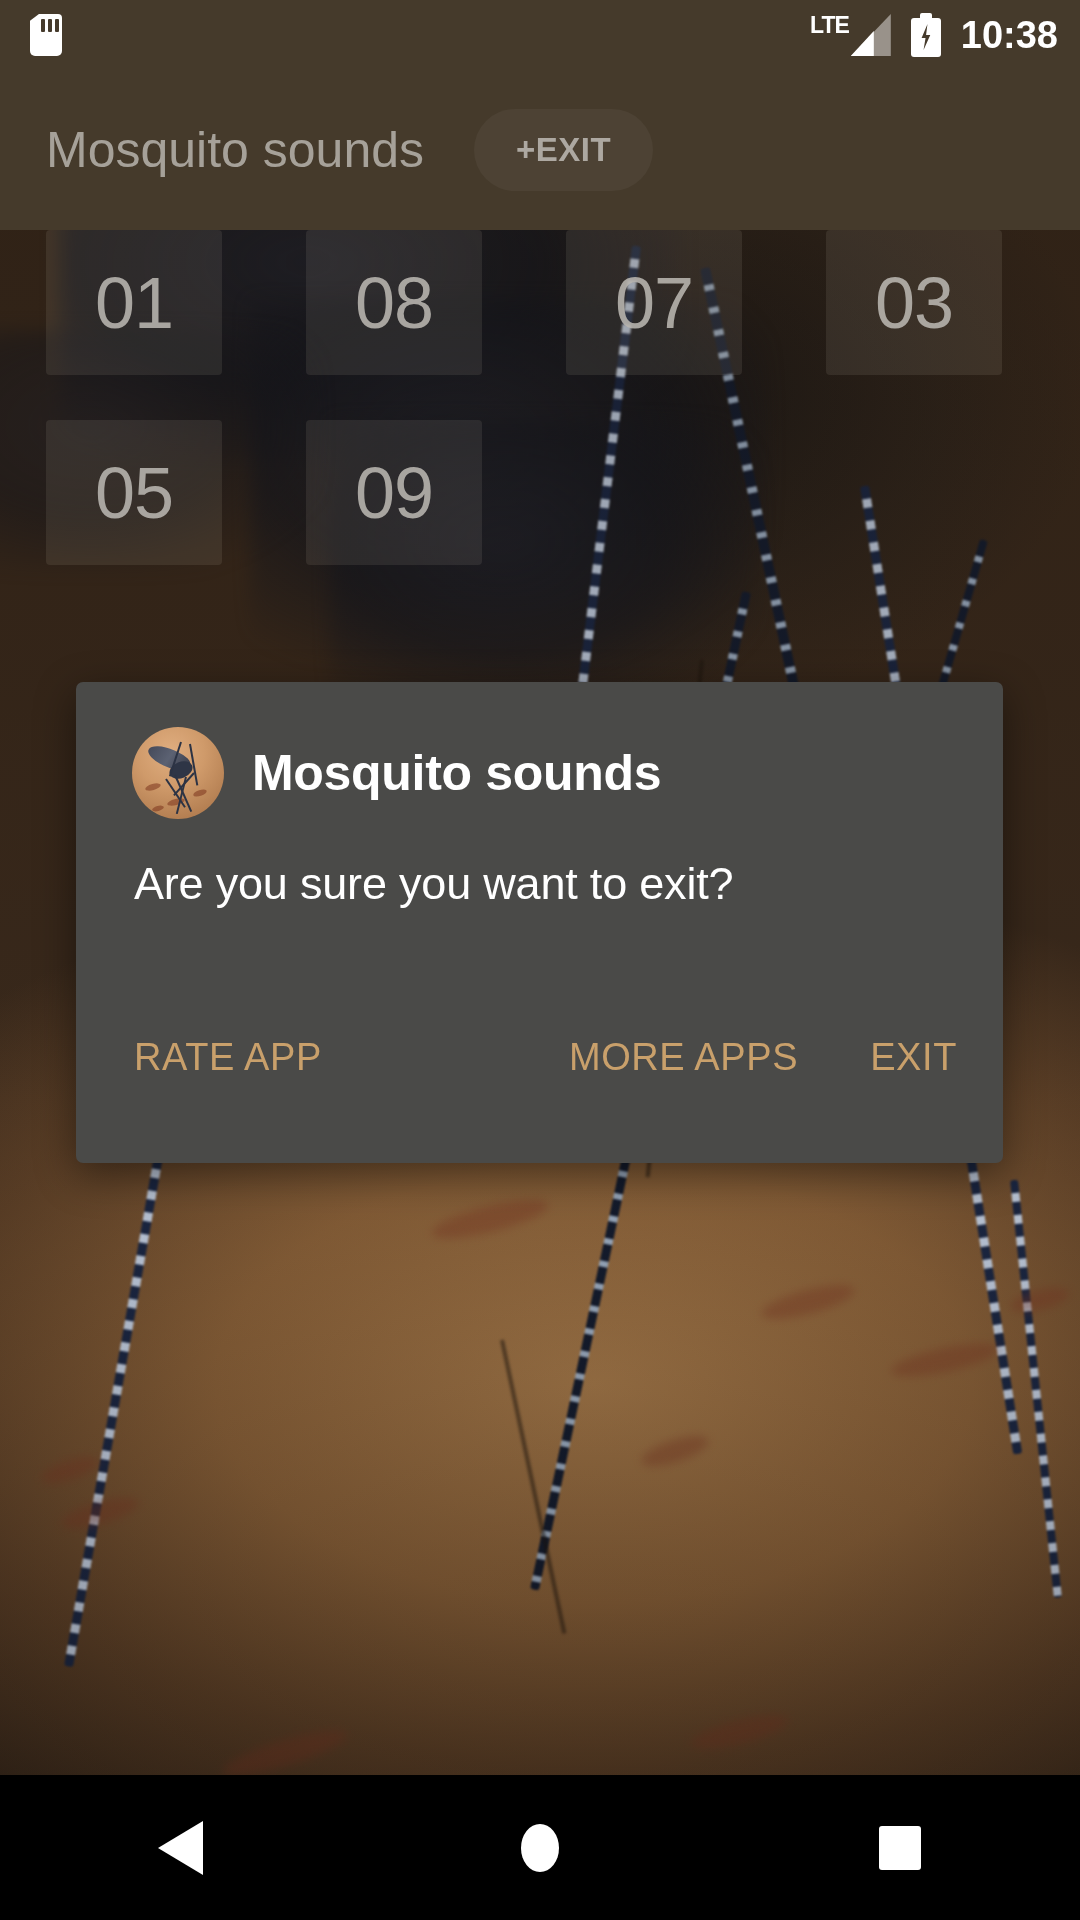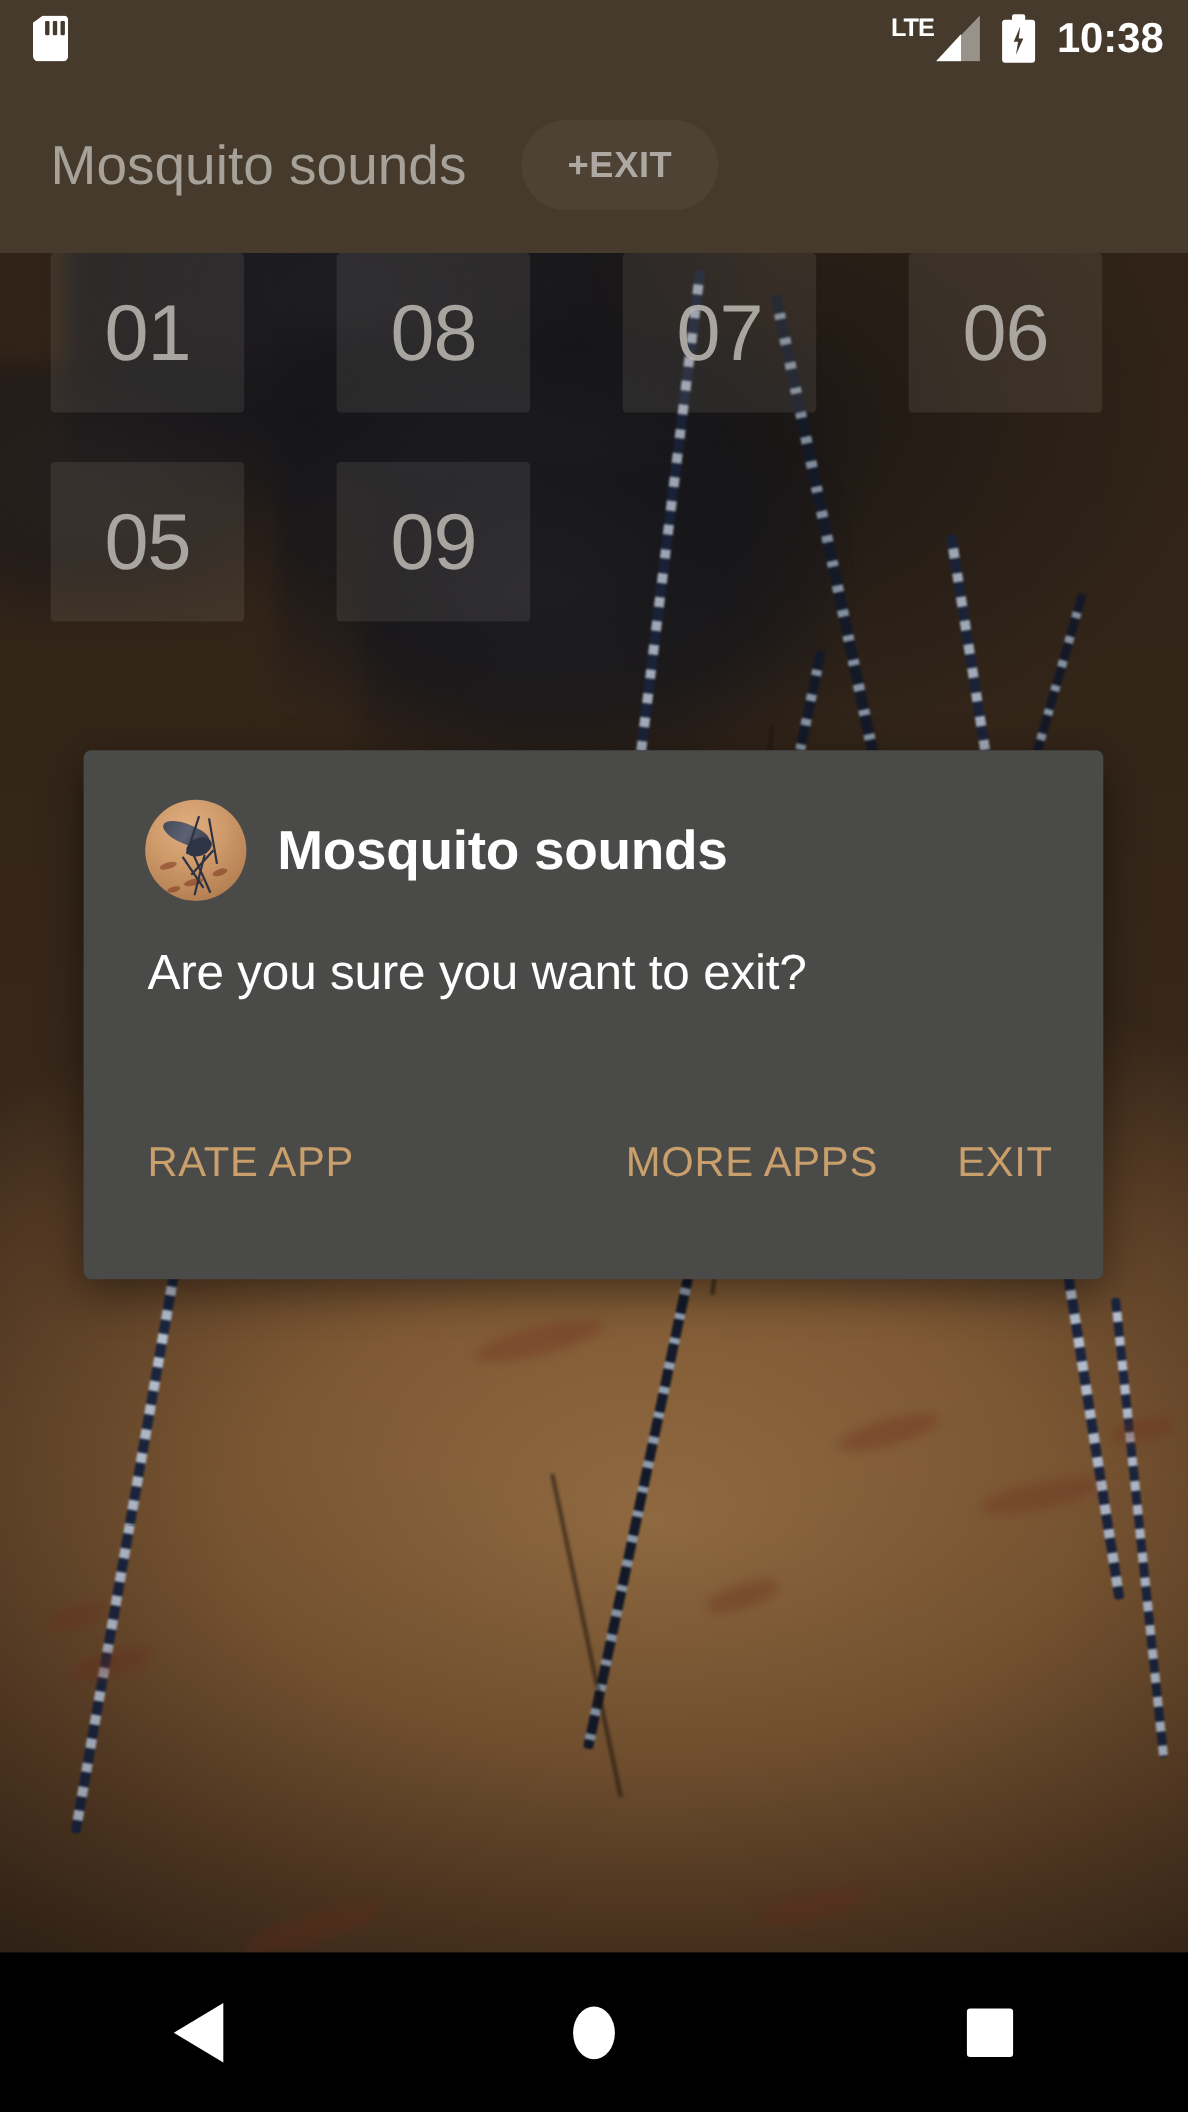--- a/index.html
+++ b/index.html
@@ -253,21 +253,21 @@
     <div class="tile">
       <span class="tile-label">01</span>
     </div>
     <div class="tile">
       <span class="tile-label">08</span>
     </div>
     <div class="tile">
       <span class="tile-label">07</span>
     </div>
     <div class="tile">
-      <span class="tile-label">06</span>
+      <span class="tile-label">03</span>
     </div>
     <div class="tile">
       <span class="tile-label">05</span>
     </div>
     <div class="tile">
       <span class="tile-label">09</span>
     </div>
   </div>
 
   <div id="status-bar">

